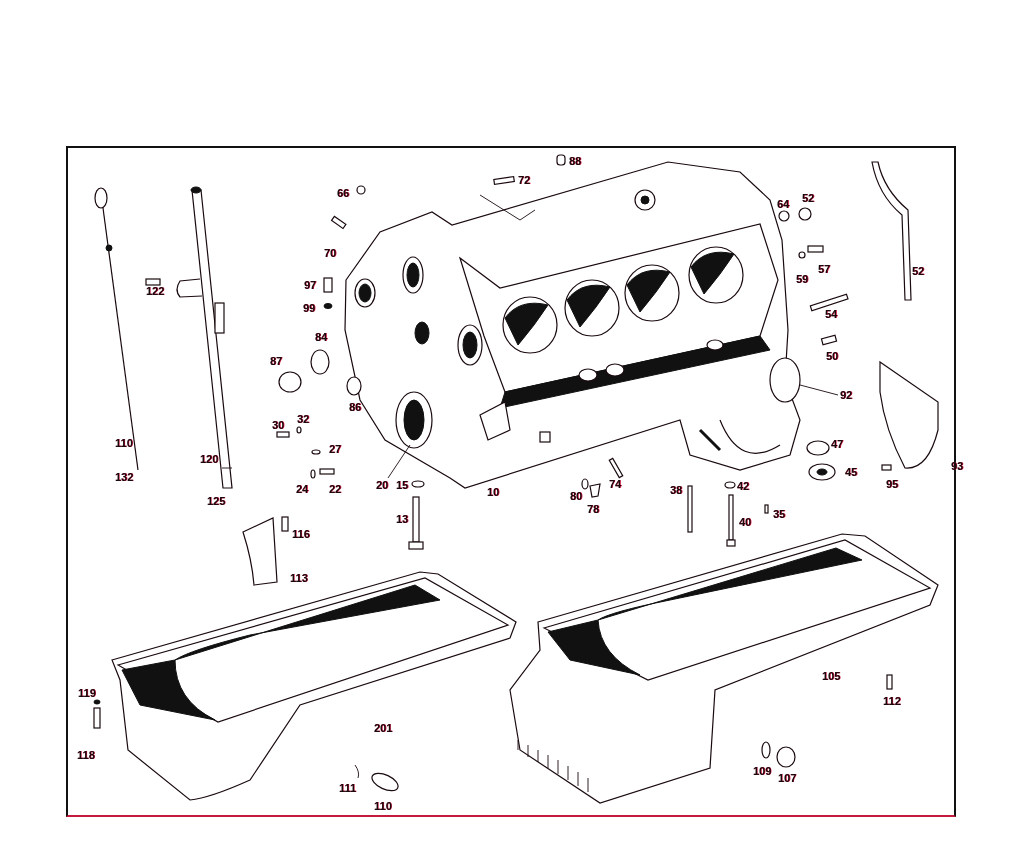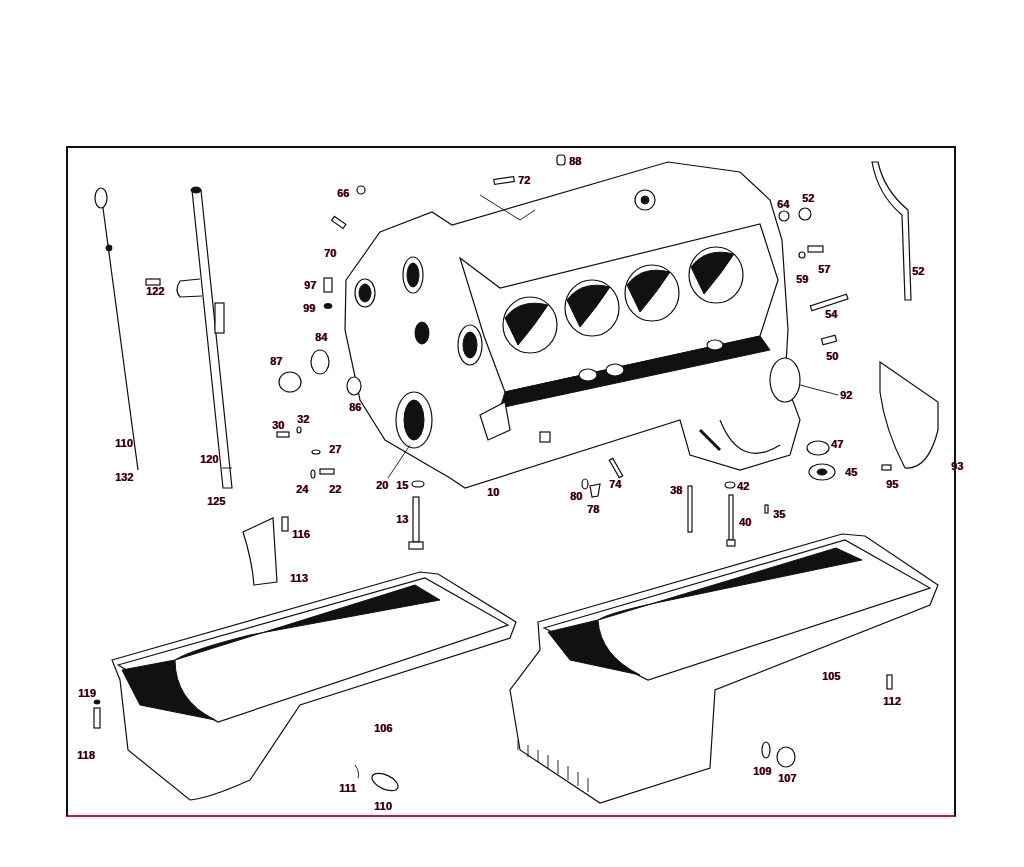--- a/index.html
+++ b/index.html
@@ -190,20 +190,20 @@
     <span class="callout" style="left: 670px; top: 485px;">38</span>
     <span class="callout" style="left: 737px; top: 481px;">42</span>
     <span class="callout" style="left: 739px; top: 517px;">40</span>
     <span class="callout" style="left: 773px; top: 509px;">35</span>
     <span class="callout" style="left: 831px; top: 439px;">47</span>
     <span class="callout" style="left: 845px; top: 467px;">45</span>
     <span class="callout" style="left: 886px; top: 479px;">95</span>
     <span class="callout" style="left: 937px; top: 461px; margin-left: 14px;">93</span>
     <span class="callout" style="left: 822px; top: 671px;">105</span>
     <span class="callout" style="left: 883px; top: 696px;">112</span>
-    <span class="callout" style="left: 374px; top: 723px;">106</span>
+    <span class="callout" style="left: 374px; top: 723px;">201</span>
     <span class="callout" style="left: 78px; top: 688px;">119</span>
     <span class="callout" style="left: 77px; top: 750px;">118</span>
     <span class="callout" style="left: 339px; top: 783px;">111</span>
     <span class="callout" style="left: 374px; top: 801px;">110</span>
     <span class="callout" style="left: 753px; top: 766px;">109</span>
     <span class="callout" style="left: 778px; top: 773px;">107</span>
   </div>
 
 </body></html>

